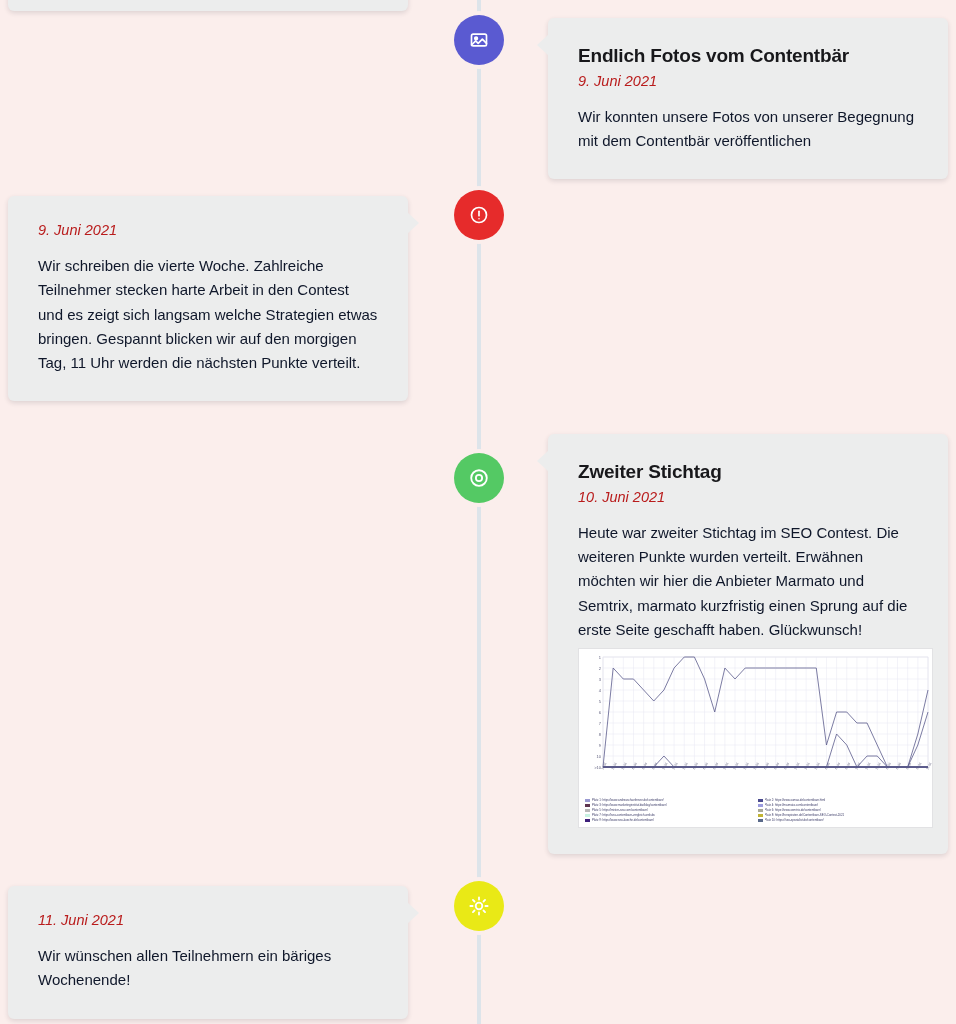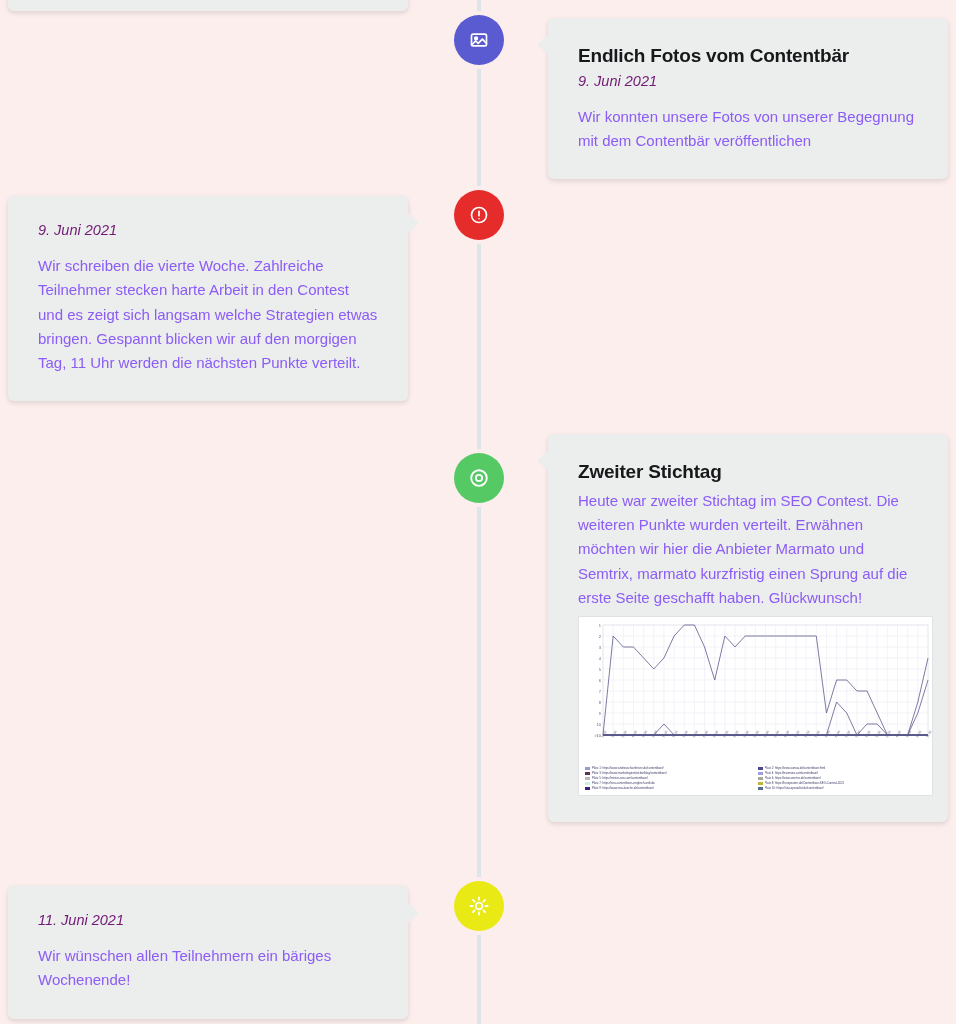--- a/index.html
+++ b/index.html
@@ -79,27 +79,27 @@
     font-size: 19px;
     font-weight: 700;
     color: #18181b;
     letter-spacing: -0.2px;
     line-height: 1.25;
     margin-bottom: 5px;
   }
   .card-date {
     font-size: 14.5px;
     font-style: italic;
-    color: #701a75;
+    color: #b91c1c;
     margin-bottom: 16px;
   }
   .card-text {
     font-size: 15px;
     line-height: 1.62;
-    color: #8b5cf6;
+    color: #0f172a;
   }
 
   
   #card-clipped {
     position: absolute;
     left: 8px;
     top: -55px;
     width: 400px;
     height: 66px;
     background: #eceded;
@@ -179,20 +179,21 @@
   <span>
     <svg width="22" height="22" viewBox="0 0 24 24" fill="none" stroke="#ffffff" stroke-width="2">
       <circle cx="12" cy="12" r="8.5"></circle>
       <circle cx="12" cy="12" r="3.4"></circle>
     </svg>
   </span>
 </div>
 
 <div class="card right" style="top:434px;">
   <div class="card-title">Zweiter Stichtag</div>
+  <div class="card-date">10. Juni 2021</div>
   <div class="card-text">Heute war zweiter Stichtag im SEO Contest. Die weiteren Punkte wurden verteilt. Erwähnen möchten wir hier die Anbieter Marmato und Semtrix, marmato kurzfristig einen Sprung auf die erste Seite geschafft haben. Glückwunsch!</div>
 
   <div class="chart-embed">
     <svg id="ranking-chart" width="355" height="180" viewBox="0 0 355 180">
         <rect x="24" y="8" width="325" height="110" fill="#ffffff" stroke="#d8d8e4" stroke-width="0.5"></rect>
         <line x1="24" y1="8" x2="349" y2="8" stroke="#e7e7f2" stroke-width="0.5"></line>
         <line x1="24" y1="19" x2="349" y2="19" stroke="#e7e7f2" stroke-width="0.5"></line>
         <line x1="24" y1="30" x2="349" y2="30" stroke="#e7e7f2" stroke-width="0.5"></line>
         <line x1="24" y1="41" x2="349" y2="41" stroke="#e7e7f2" stroke-width="0.5"></line>
         <line x1="24" y1="52" x2="349" y2="52" stroke="#e7e7f2" stroke-width="0.5"></line>

